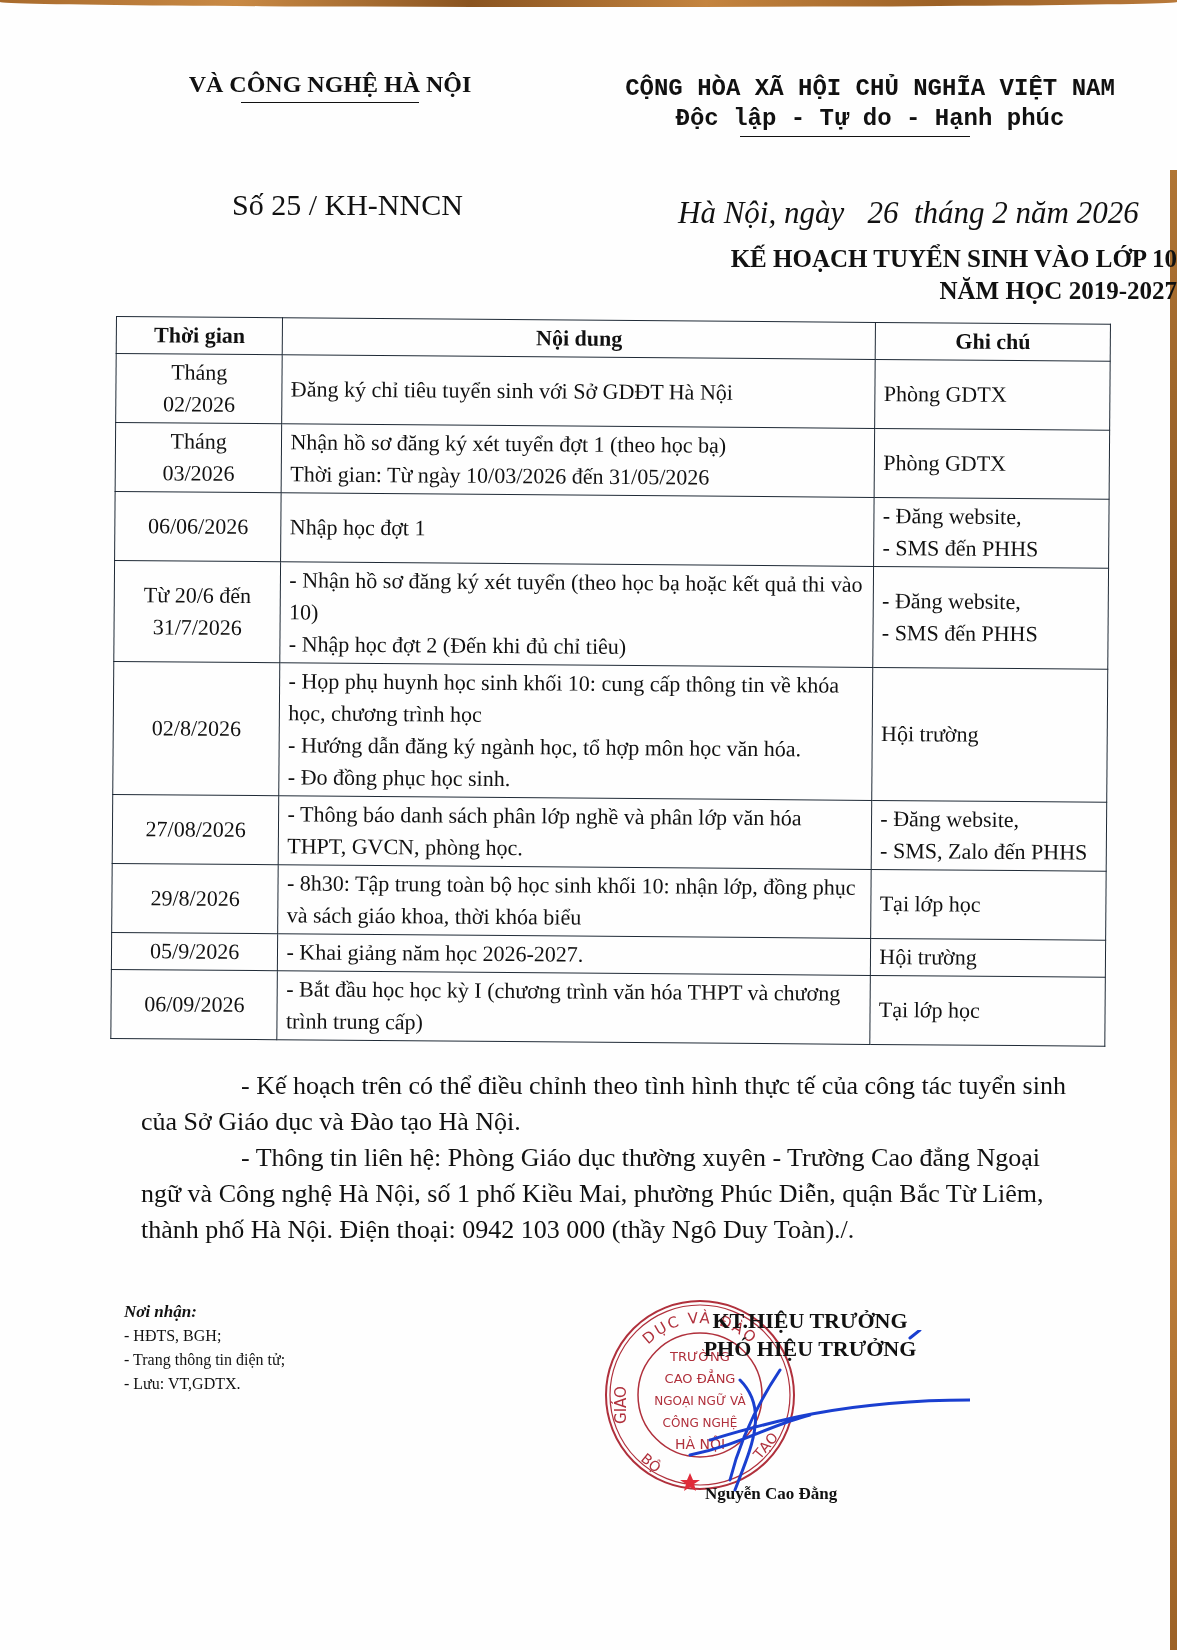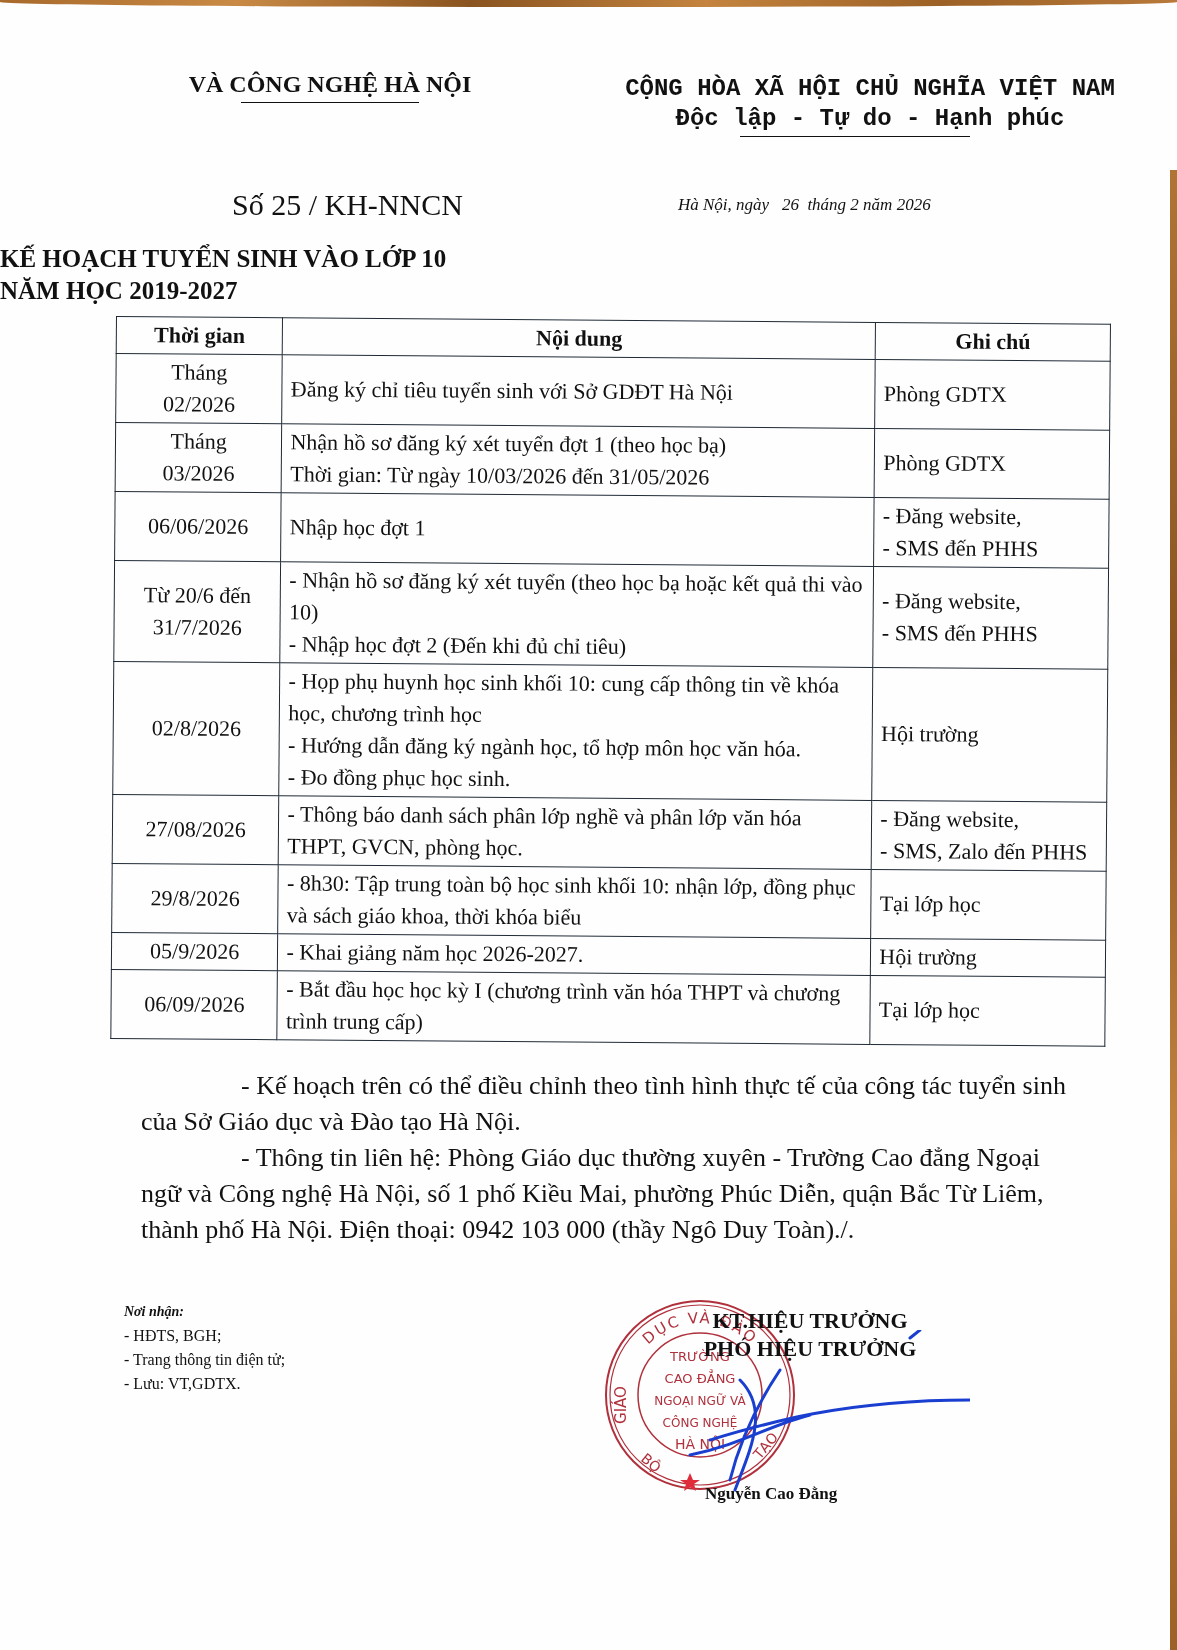--- a/index.html
+++ b/index.html
@@ -21,38 +21,38 @@
     .center { text-align: center; }
     .hdr-left { left: 110px; top: 70px; width: 440px; }
     .hdr-left .l1 { font-size: 24px; line-height: 28px; }
     .hdr-left .l2, .hdr-left .l3 { font-size: 24px; line-height: 28px; font-weight: bold; }
     .hdr-left .rule { width: 178px; height: 0; border-top: 1.5px solid #111; margin: 4px auto 0; }
     .hdr-right { left: 590px; top: 74px; width: 560px; font-family: Liberation Mono, monospace; }
     .hdr-right .r1 { font-size: 24px; line-height: 30px; font-weight: bold; }
     .hdr-right .r2 { font-size: 24px; line-height: 30px; font-weight: bold; }
     .hdr-right .rule { width: 230px; border-top: 1.5px solid #111; margin: 2px auto 0; position: relative; left: -15px; }
     .docno { left: 232px; top: 188px; font-size: 30px; }
-    .date { left: 678px; top: 195px; font-size: 17px; font-style: italic; }
-    .title { left: 0; width: 1177px; top: 243px; font-size: 25px; font-weight: bold; line-height: 32px; text-align: left; font-family: "Liberation Serif", serif; }
+    .date { left: 678px; top: 195px; font-size: 31px; font-style: italic; }
+    .title { left: 0; width: 1177px; top: 243px; font-size: 25px; font-weight: bold; line-height: 32px; text-align: right; font-family: "Liberation Serif", serif; }
     table.plan {
       position: absolute; left: 116px; top: 316px; width: 995px;
       border-collapse: collapse; font-size: 22px; line-height: 32px;
       transform: rotate(0.45deg); transform-origin: left top;
     }
     table.plan th, table.plan td { border: 1.5px solid #1f2a36; padding: 2px 8px; vertical-align: middle; }
     table.plan th { font-weight: bold; text-align: center; font-size: 22px; }
     table.plan td.time { text-align: center; width: 152px; }
     table.plan td.content { width: 600px; }
     table.plan td.note { width: 225px; }
     .line { display: block; }
     .para { left: 116px; width: 940px; font-size: 26px; line-height: 36px; margin-left: 25px; }
     .para .indent { display: inline-block; width: 100px; }
     .contact { font-family: "Liberation Serif", serif; }
     .recv { left: 124px; top: 1300px; font-size: 16px; line-height: 24px; }
-    .recv .h { font-weight: bold; font-style: italic; font-size: 14px; }
+    .recv .h { font-weight: bold; font-style: italic; font-size: 17px; }
     .sign { left: 640px; top: 1307px; width: 340px; text-align: center; font-weight: bold; font-size: 22px; line-height: 28px; }
     .signer { left: 705px; top: 1484px; font-weight: bold; font-size: 17px; }
     .stamp { left: 600px; top: 1295px; width: 200px; height: 200px; }
     .signature { left: 680px; top: 1330px; width: 290px; height: 170px; }
   </style>
 </head>
 <body>
 
 <div class="wood-top"></div>
 <div class="wood-right"></div>

